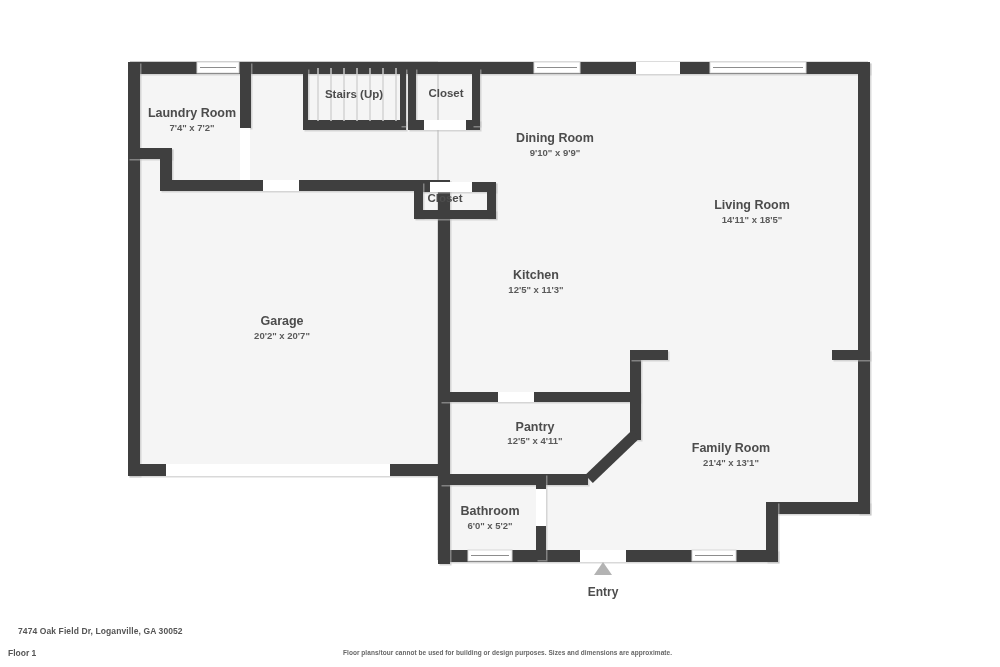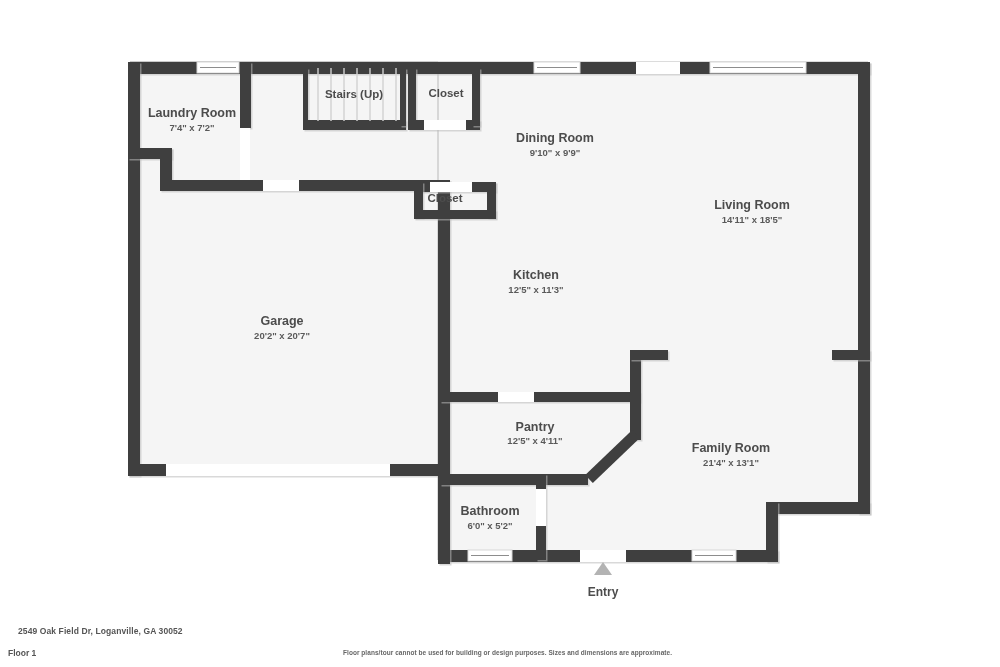--- a/index.html
+++ b/index.html
@@ -207,15 +207,15 @@
         <text x="490" y="512" class="room-name">Bathroom</text>
         <text x="490" y="526" class="room-dims">6'0" x 5'2"</text>
       </g>
     <g id="entry-group">
         <polygon points="594,575 603,562 612,575" fill="#b3b3b3"></polygon>
         <text x="603" y="593" class="entry-label">Entry</text>
       </g>
   </svg>
 </div>
 
-<div class="footer-address">2549 Oak Field Dr, Loganville, GA 30052</div>
+<div class="footer-address">7474 Oak Field Dr, Loganville, GA 30052</div>
 <div class="footer-floor">Floor 1</div>
 <div class="footer-disclaimer">Floor plans/tour cannot be used for building or design purposes. Sizes and dimensions are approximate.</div>
 
 </body></html>

